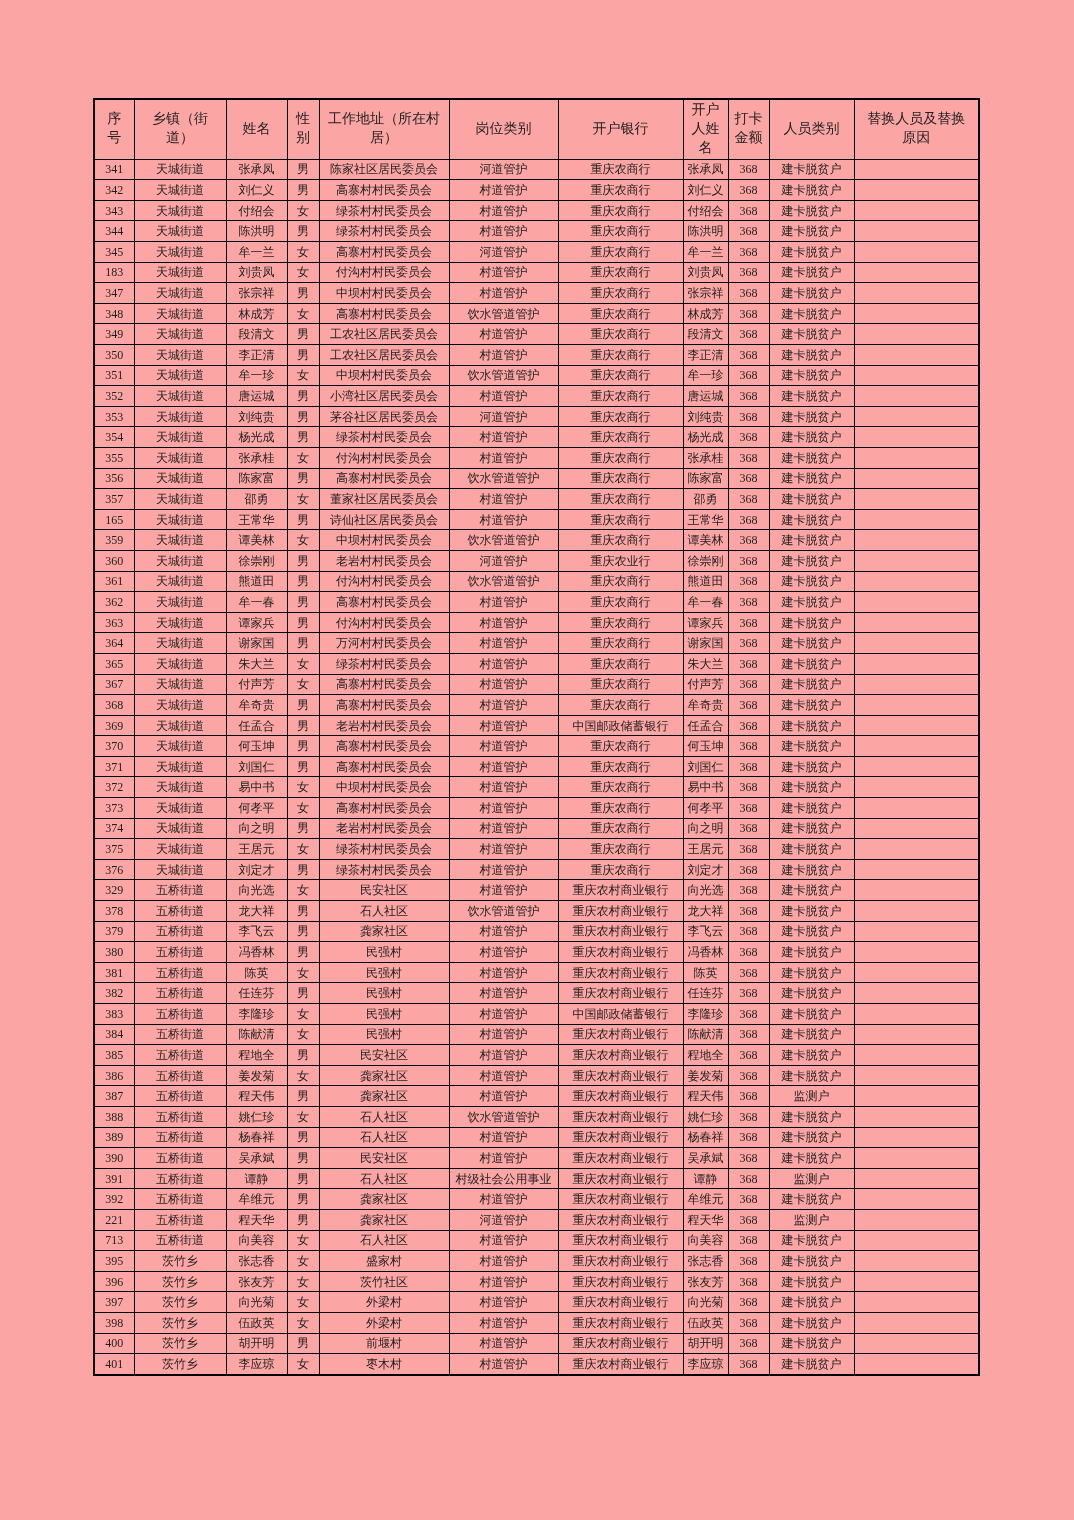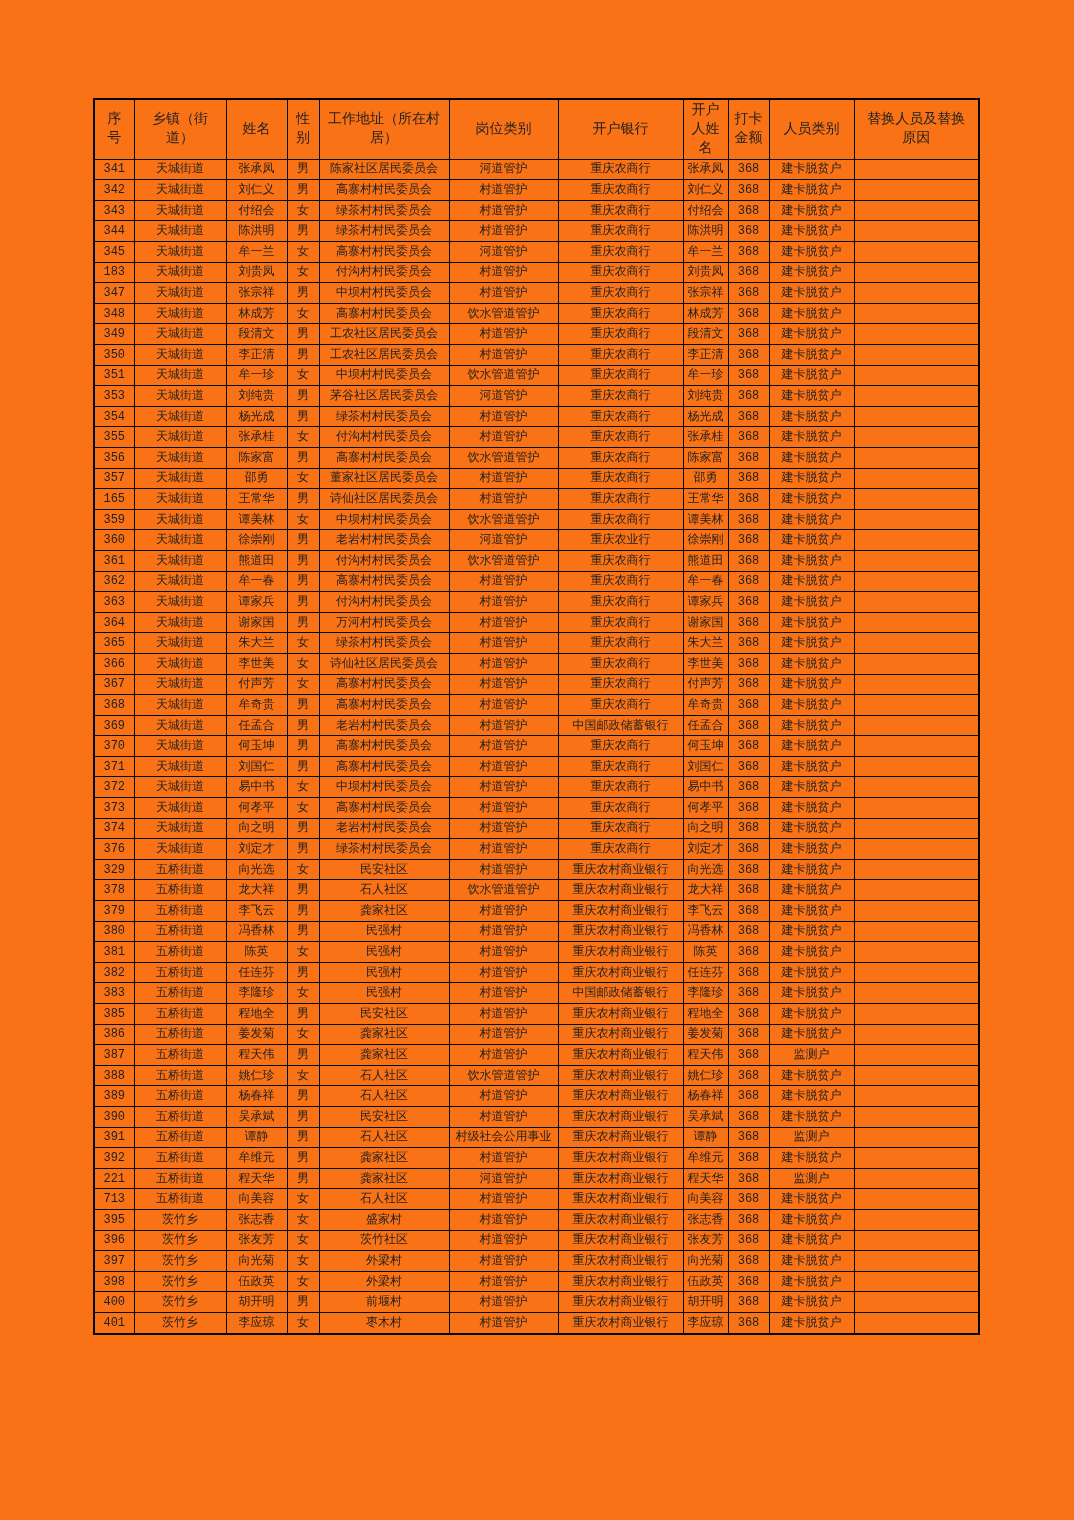--- a/index.html
+++ b/index.html
@@ -4,22 +4,22 @@
 <style>
   html, body {
     margin: 0;
     padding: 0;
     background: #ffffff;
   }
   .page {
     position: relative;
     width: 1074px;
     height: 1520px;
-    background: #f97316;
-    font-family: Liberation Mono, monospace;
+    background: #fca5a5;
+    font-family: Liberation Serif, serif;
     overflow: hidden;
   }
   table.roster {
     position: absolute;
     left: 93px;
     top: 98px;
     width: 885px;
     border-collapse: collapse;
     table-layout: fixed;
     border: 2px solid #000000;
@@ -231,20 +231,33 @@
           <td>女</td>
           <td>中坝村村民委员会</td>
           <td>饮水管道管护</td>
           <td>重庆农商行</td>
           <td>牟一珍</td>
           <td>368</td>
           <td>建卡脱贫户</td>
           <td></td>
         </tr>
         <tr>
+          <td>352</td>
+          <td>天城街道</td>
+          <td>唐运城</td>
+          <td>男</td>
+          <td>小湾社区居民委员会</td>
+          <td>村道管护</td>
+          <td>重庆农商行</td>
+          <td>唐运城</td>
+          <td>368</td>
+          <td>建卡脱贫户</td>
+          <td></td>
+        </tr>
+        <tr>
           <td>353</td>
           <td>天城街道</td>
           <td>刘纯贵</td>
           <td>男</td>
           <td>茅谷社区居民委员会</td>
           <td>河道管护</td>
           <td>重庆农商行</td>
           <td>刘纯贵</td>
           <td>368</td>
           <td>建卡脱贫户</td>
@@ -400,33 +413,20 @@
           <td>女</td>
           <td>绿茶村村民委员会</td>
           <td>村道管护</td>
           <td>重庆农商行</td>
           <td>朱大兰</td>
           <td>368</td>
           <td>建卡脱贫户</td>
           <td></td>
         </tr>
         <tr>
-          <td>366</td>
-          <td>天城街道</td>
-          <td>李世美</td>
-          <td>女</td>
-          <td>诗仙社区居民委员会</td>
-          <td>村道管护</td>
-          <td>重庆农商行</td>
-          <td>李世美</td>
-          <td>368</td>
-          <td>建卡脱贫户</td>
-          <td></td>
-        </tr>
-        <tr>
           <td>367</td>
           <td>天城街道</td>
           <td>付声芳</td>
           <td>女</td>
           <td>高寨村村民委员会</td>
           <td>村道管护</td>
           <td>重庆农商行</td>
           <td>付声芳</td>
           <td>368</td>
           <td>建卡脱贫户</td>
@@ -517,20 +517,33 @@
           <td>男</td>
           <td>老岩村村民委员会</td>
           <td>村道管护</td>
           <td>重庆农商行</td>
           <td>向之明</td>
           <td>368</td>
           <td>建卡脱贫户</td>
           <td></td>
         </tr>
         <tr>
+          <td>375</td>
+          <td>天城街道</td>
+          <td>王居元</td>
+          <td>女</td>
+          <td>绿茶村村民委员会</td>
+          <td>村道管护</td>
+          <td>重庆农商行</td>
+          <td>王居元</td>
+          <td>368</td>
+          <td>建卡脱贫户</td>
+          <td></td>
+        </tr>
+        <tr>
           <td>376</td>
           <td>天城街道</td>
           <td>刘定才</td>
           <td>男</td>
           <td>绿茶村村民委员会</td>
           <td>村道管护</td>
           <td>重庆农商行</td>
           <td>刘定才</td>
           <td>368</td>
           <td>建卡脱贫户</td>
@@ -616,20 +629,33 @@
         </tr>
         <tr>
           <td>383</td>
           <td>五桥街道</td>
           <td>李隆珍</td>
           <td>女</td>
           <td>民强村</td>
           <td>村道管护</td>
           <td>中国邮政储蓄银行</td>
           <td>李隆珍</td>
+          <td>368</td>
+          <td>建卡脱贫户</td>
+          <td></td>
+        </tr>
+        <tr>
+          <td>384</td>
+          <td>五桥街道</td>
+          <td>陈献清</td>
+          <td>女</td>
+          <td>民强村</td>
+          <td>村道管护</td>
+          <td>重庆农村商业银行</td>
+          <td>陈献清</td>
           <td>368</td>
           <td>建卡脱贫户</td>
           <td></td>
         </tr>
         <tr>
           <td>385</td>
           <td>五桥街道</td>
           <td>程地全</td>
           <td>男</td>
           <td>民安社区</td>

